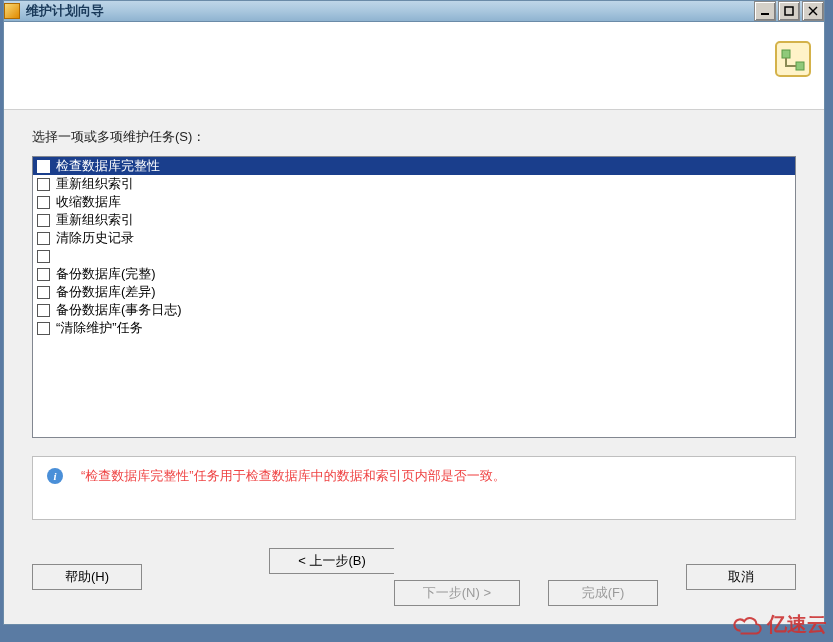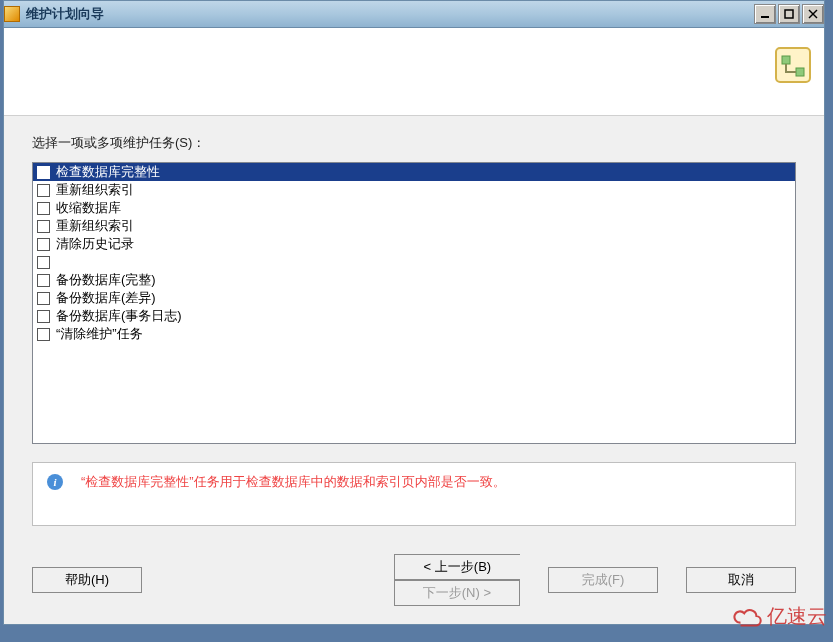--- a/index.html
+++ b/index.html
@@ -107,28 +107,28 @@
       padding: 18px 28px;
       display: flex; align-items: center;
     }
     .btn {
       height: 26px; min-width: 110px;
       background: #f0f0f0; border: 1px solid #8a8a8a;
       font-size: 13px; cursor: default;
       display: inline-flex; align-items: center; justify-content: center;
       padding: 0 28px;
     }
-    .btn.disabled { color: #9a9a9a; }
+    .btn.disabled { color: #9a9a9a; margin-top: 32px; }
     .btn-gap-large { flex:1; }
     .btn-spacer { width: 28px; }
-    .btn-navpair { display:flex;flex-direction:column; }
+    .btn-navpair { display:flex; }
     .btn-navpair .btn:first-child { border-right: none; }
     .watermark {
-      position: absolute; right: 6px; bottom: 12px;
-      font-size: 20px; color: #c33; font-weight: normal;
+      position: absolute; right: 6px; bottom: 4px;
+      font-size: 20px; color: #c33; font-weight: bold;
       display:flex; align-items:center; gap:4px;
       opacity:0.9;
     }
     .watermark svg { width:30px;height:24px; }
   </style>
 </head>
 <body>
 
 <div class="window">
   <div class="titlebar">

